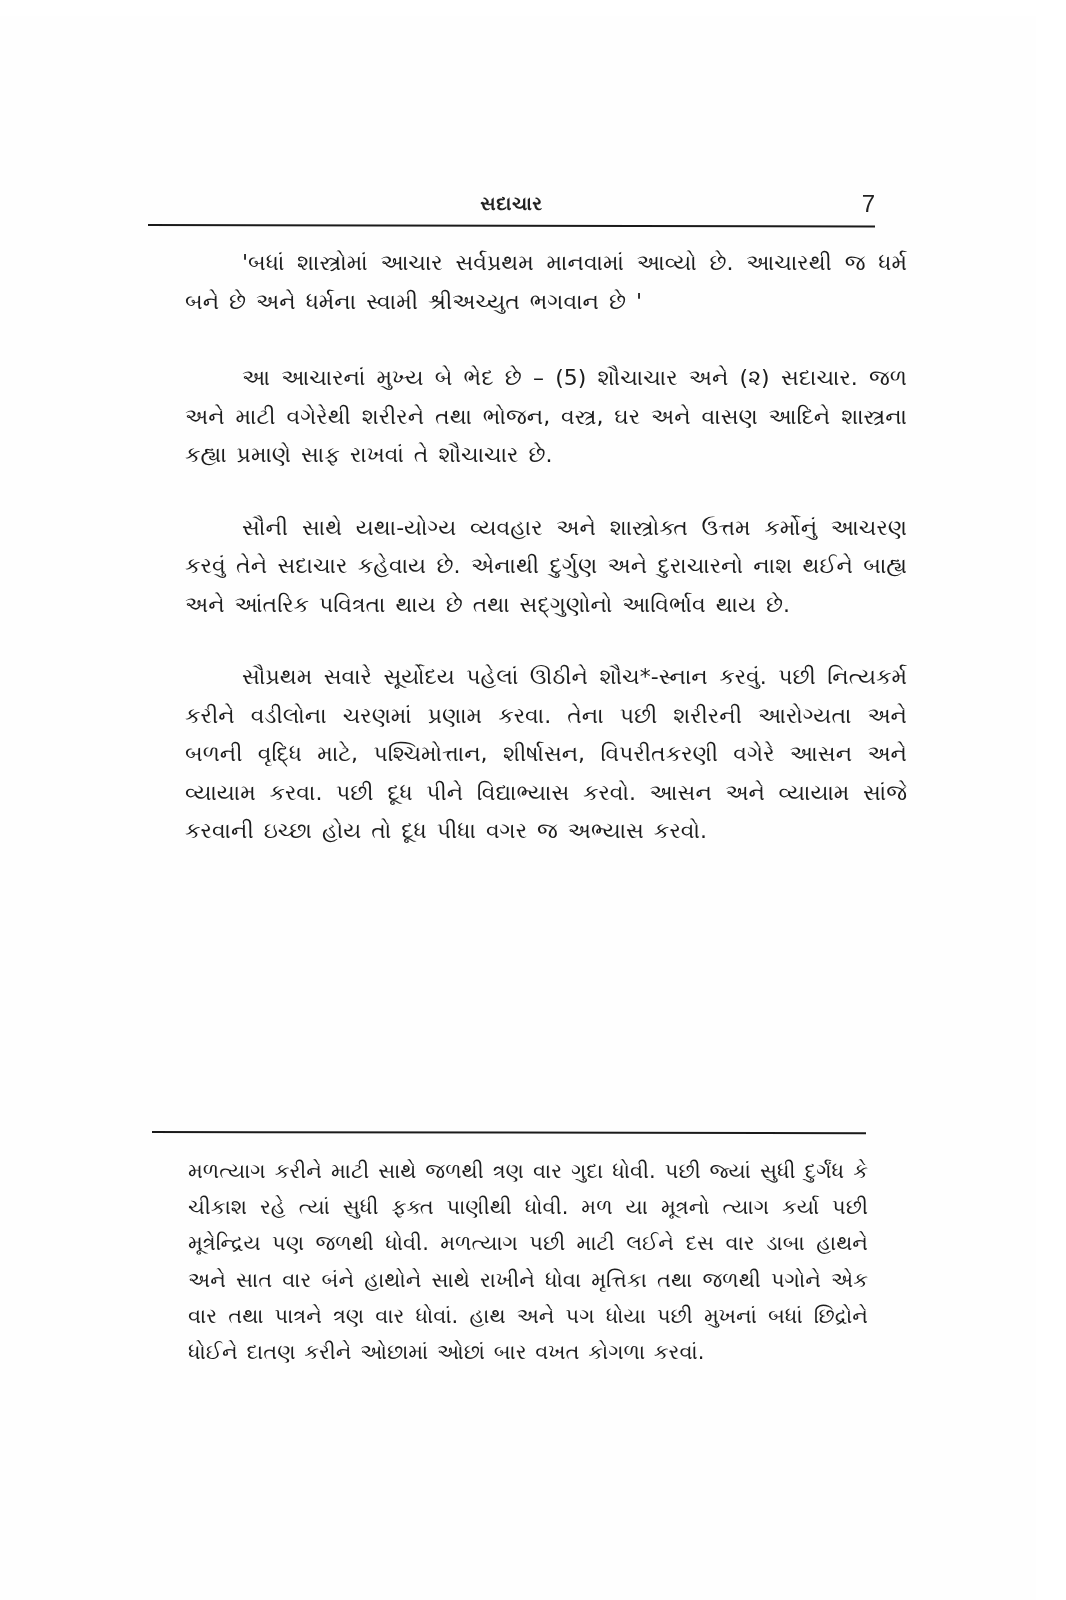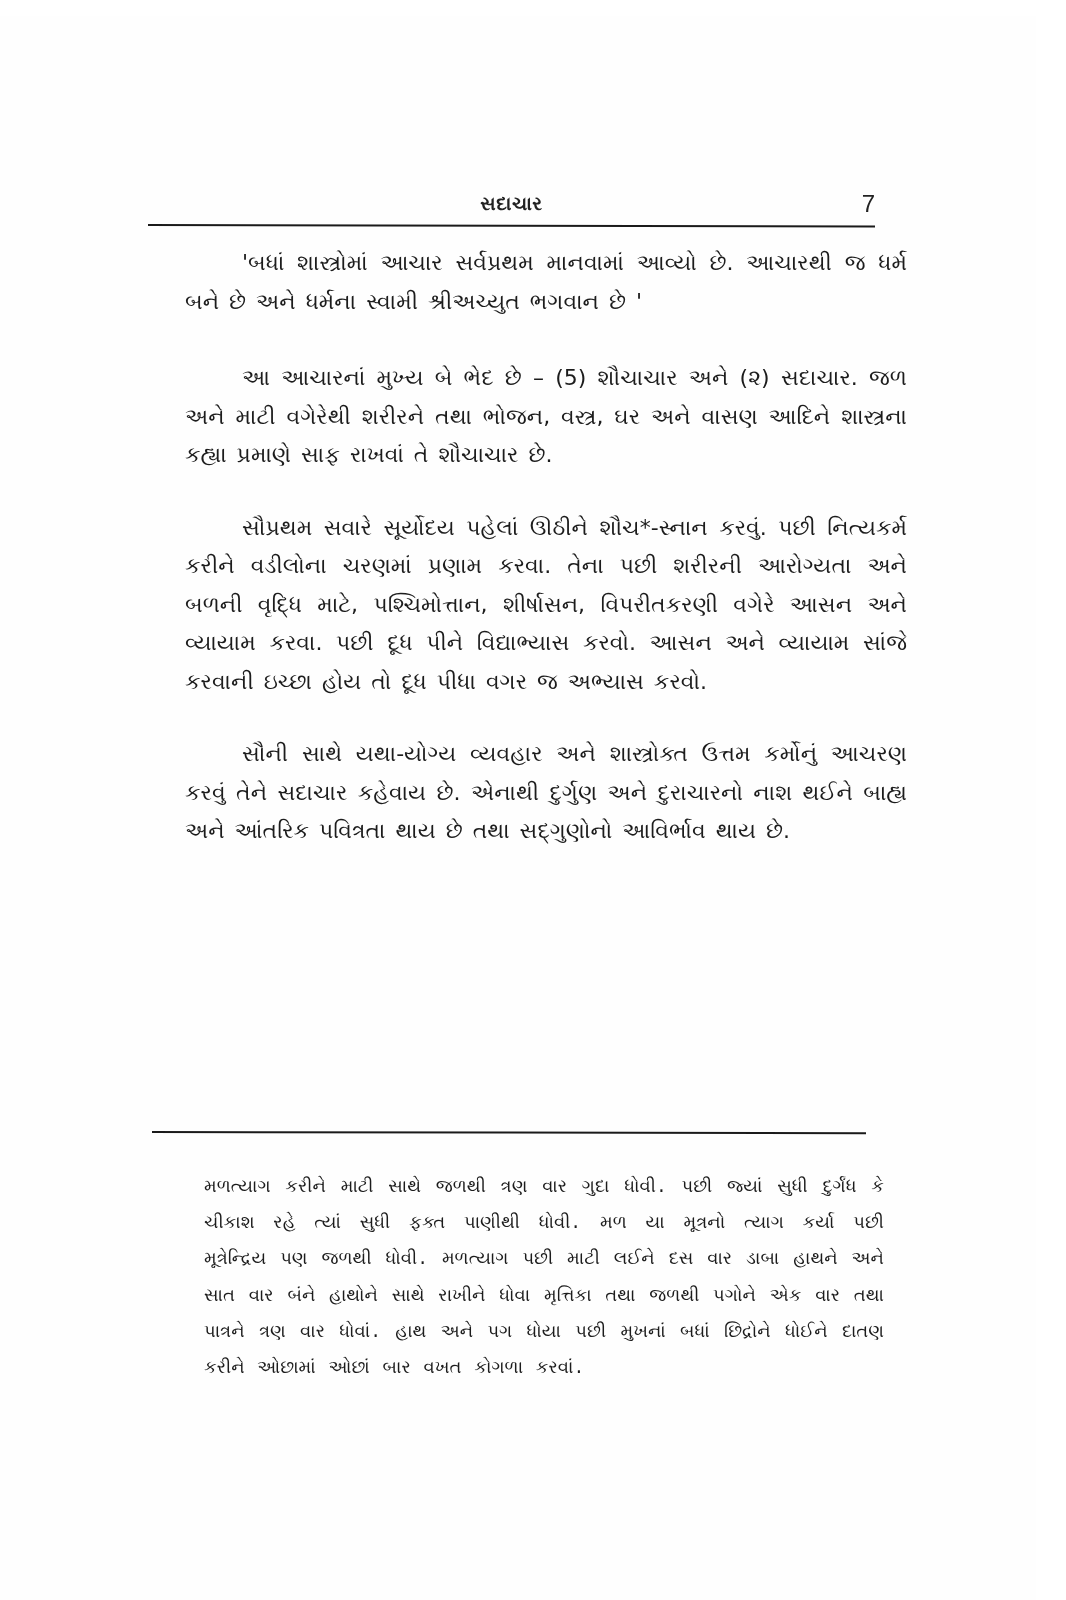--- a/index.html
+++ b/index.html
@@ -81,43 +81,42 @@
       height: 2px;
       background: #1a1a1a;
       transform: rotate(0.1deg);
       transform-origin: left center;
     }
     .footnote {
       position: absolute;
       left: 188px;
       top: 1137px;
       width: 680px;
-      font-size: 18px;
+      font-size: 21px;
       line-height: 36.2px;
       text-align: justify;
       color: #1c1c1c;
       word-spacing: 2px;
-      margin: 16px;
-      font-family: Liberation Mono, monospace;
+      margin: 0;
     }
   </style>
 </head>
 <body>
 
 <div class="page">
 
   <div class="running-head">
     <div class="running-title">સદાચાર</div>
     <div class="page-number">7</div>
   </div>
   <div class="head-rule"></div>
 
   <div class="body-text">
     <p class="para p1">'બધાં શાસ્ત્રોમાં આચાર સર્વપ્રથમ માનવામાં આવ્યો છે. આચારથી જ ધર્મ બને છે અને ધર્મના સ્વામી શ્રીઅચ્યુત ભગવાન છે '</p>
     <p class="para">આ આચારનાં મુખ્ય બે ભેદ છે – (5) શૌચાચાર અને (૨) સદાચાર. જળ અને માટી વગેરેથી શરીરને તથા ભોજન, વસ્ત્ર, ઘર અને વાસણ આદિને શાસ્ત્રના કહ્યા પ્રમાણે સાફ રાખવાં તે શૌચાચાર છે.</p>
+    <p class="para">સૌની સાથે યથા-યોગ્ય વ્યવહાર અને શાસ્ત્રોક્ત ઉત્તમ કર્મોનું આચરણ કરવું તેને સદાચાર કહેવાય છે. એનાથી દુર્ગુણ અને દુરાચારનો નાશ થઈને બાહ્ય અને આંતરિક પવિત્રતા થાય છે તથા સદ્‌ગુણોનો આવિર્ભાવ થાય છે.</p>
     <p class="para">સૌપ્રથમ સવારે સૂર્યોદય પહેલાં ઊઠીને શૌચ*-સ્નાન કરવું. પછી નિત્યકર્મ કરીને વડીલોના ચરણમાં પ્રણામ કરવા. તેના પછી શરીરની આરોગ્યતા અને બળની વૃદ્ધિ માટે, પશ્ચિમોત્તાન, શીર્ષાસન, વિપરીતકરણી વગેરે આસન અને વ્યાયામ કરવા. પછી દૂધ પીને વિદ્યાભ્યાસ કરવો. આસન અને વ્યાયામ સાંજે કરવાની ઇચ્છા હોય તો દૂધ પીધા વગર જ અભ્યાસ કરવો.</p>
-    <p class="para">સૌની સાથે યથા-યોગ્ય વ્યવહાર અને શાસ્ત્રોક્ત ઉત્તમ કર્મોનું આચરણ કરવું તેને સદાચાર કહેવાય છે. એનાથી દુર્ગુણ અને દુરાચારનો નાશ થઈને બાહ્ય અને આંતરિક પવિત્રતા થાય છે તથા સદ્‌ગુણોનો આવિર્ભાવ થાય છે.</p>
   </div>
 
   <div class="footnote-rule"></div>
   <p class="footnote">મળત્યાગ કરીને માટી સાથે જળથી ત્રણ વાર ગુદા ધોવી. પછી જ્યાં સુધી દુર્ગંધ કે ચીકાશ રહે ત્યાં સુધી ફક્ત પાણીથી ધોવી. મળ યા મૂત્રનો ત્યાગ કર્યા પછી મૂત્રેન્દ્રિય પણ જળથી ધોવી. મળત્યાગ પછી માટી લઈને દસ વાર ડાબા હાથને અને સાત વાર બંને હાથોને સાથે રાખીને ધોવા મૃત્તિકા તથા જળથી પગોને એક વાર તથા પાત્રને ત્રણ વાર ધોવાં. હાથ અને પગ ધોયા પછી મુખનાં બધાં છિદ્રોને ધોઈને દાતણ કરીને ઓછામાં ઓછાં બાર વખત કોગળા કરવાં.</p>
 
 </div>
 
 </body></html>

